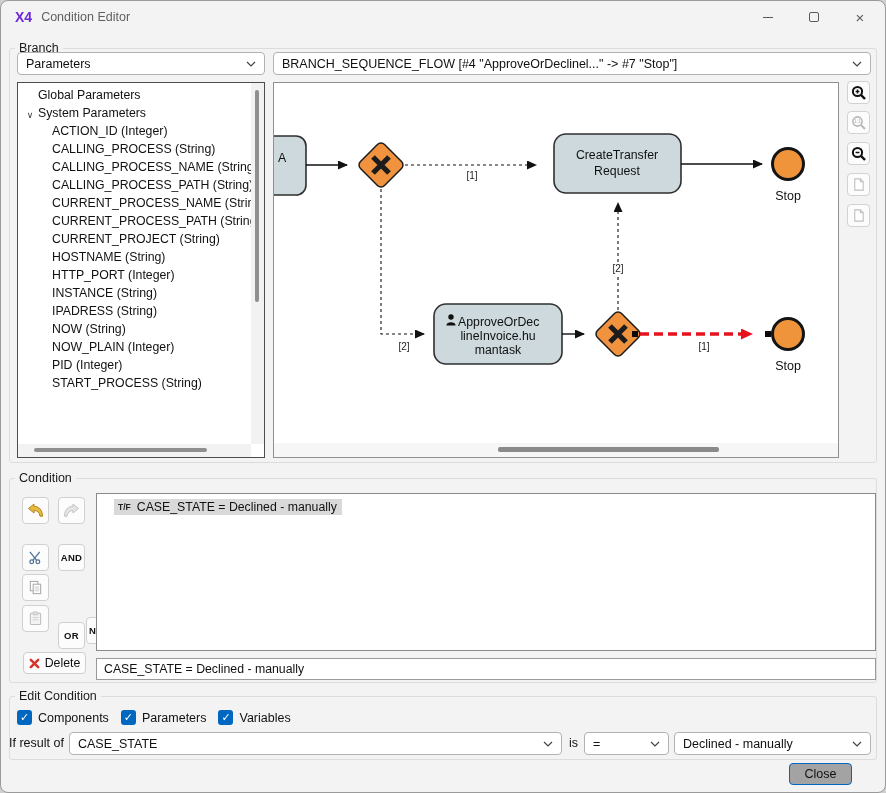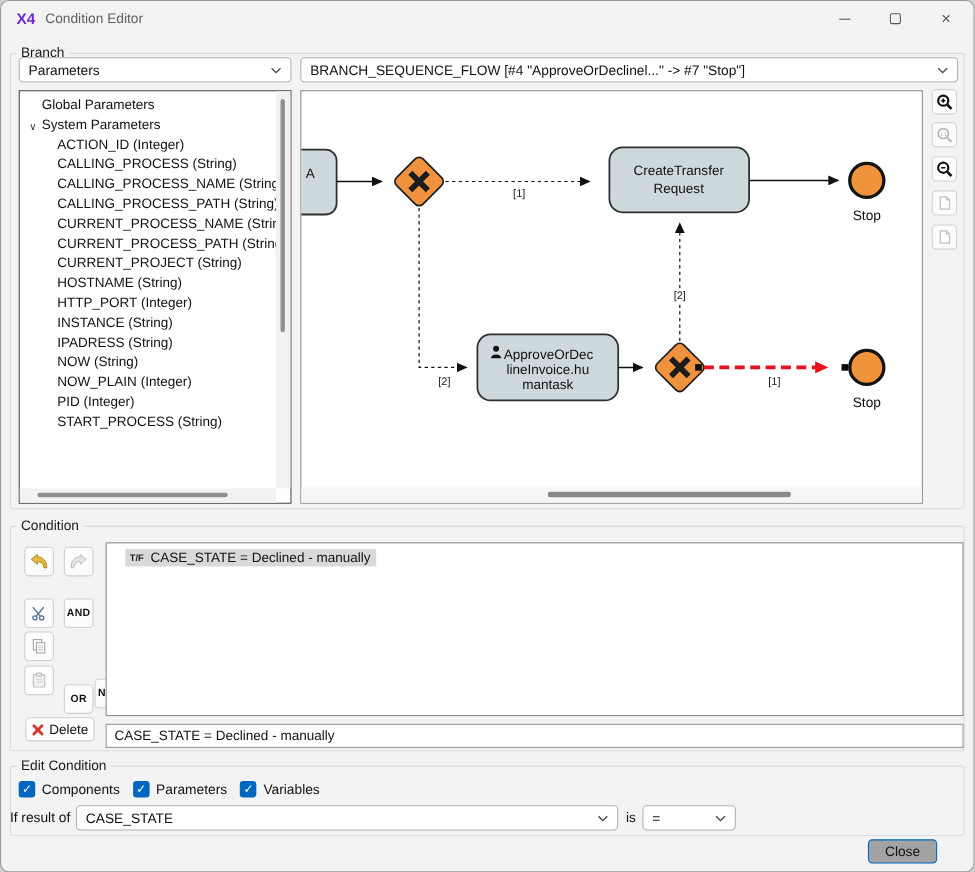--- a/index.html
+++ b/index.html
@@ -395,15 +395,21 @@
         <path d="M1 1 L5 5 L9 1" fill="none" stroke="#444" stroke-width="1.2"></path>
       </svg>
   </div>
   <span class="inline-label" style="left:568px; top:735px;">is</span>
   <div class="combo" style="left:583px; top:731px; width:85px;">
     <span class="combo-text">=</span>
     <svg class="chev-svg" width="10" height="6" viewBox="0 0 10 6">
         <path d="M1 1 L5 5 L9 1" fill="none" stroke="#444" stroke-width="1.2"></path>
       </svg>
   </div>
+  <div class="combo" style="left:673px; top:731px; width:197px;">
+    <span class="combo-text">Declined - manually</span>
+    <svg class="chev-svg" width="10" height="6" viewBox="0 0 10 6">
+        <path d="M1 1 L5 5 L9 1" fill="none" stroke="#444" stroke-width="1.2"></path>
+      </svg>
+  </div>
 
   <div class="close-btn">Close</div>
 </div>
 
 </body></html>

